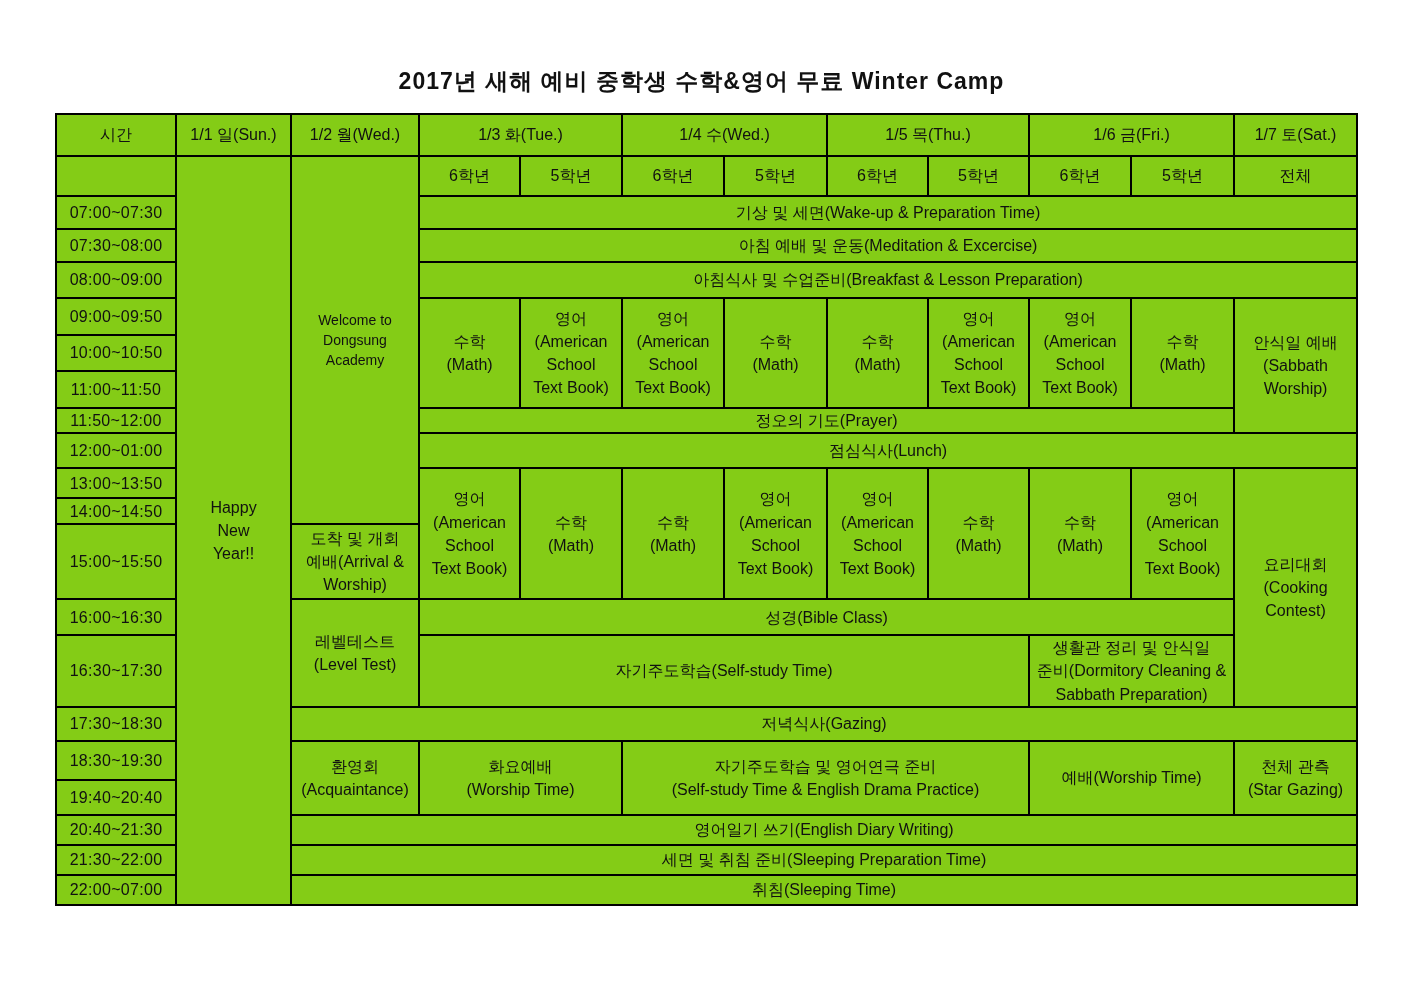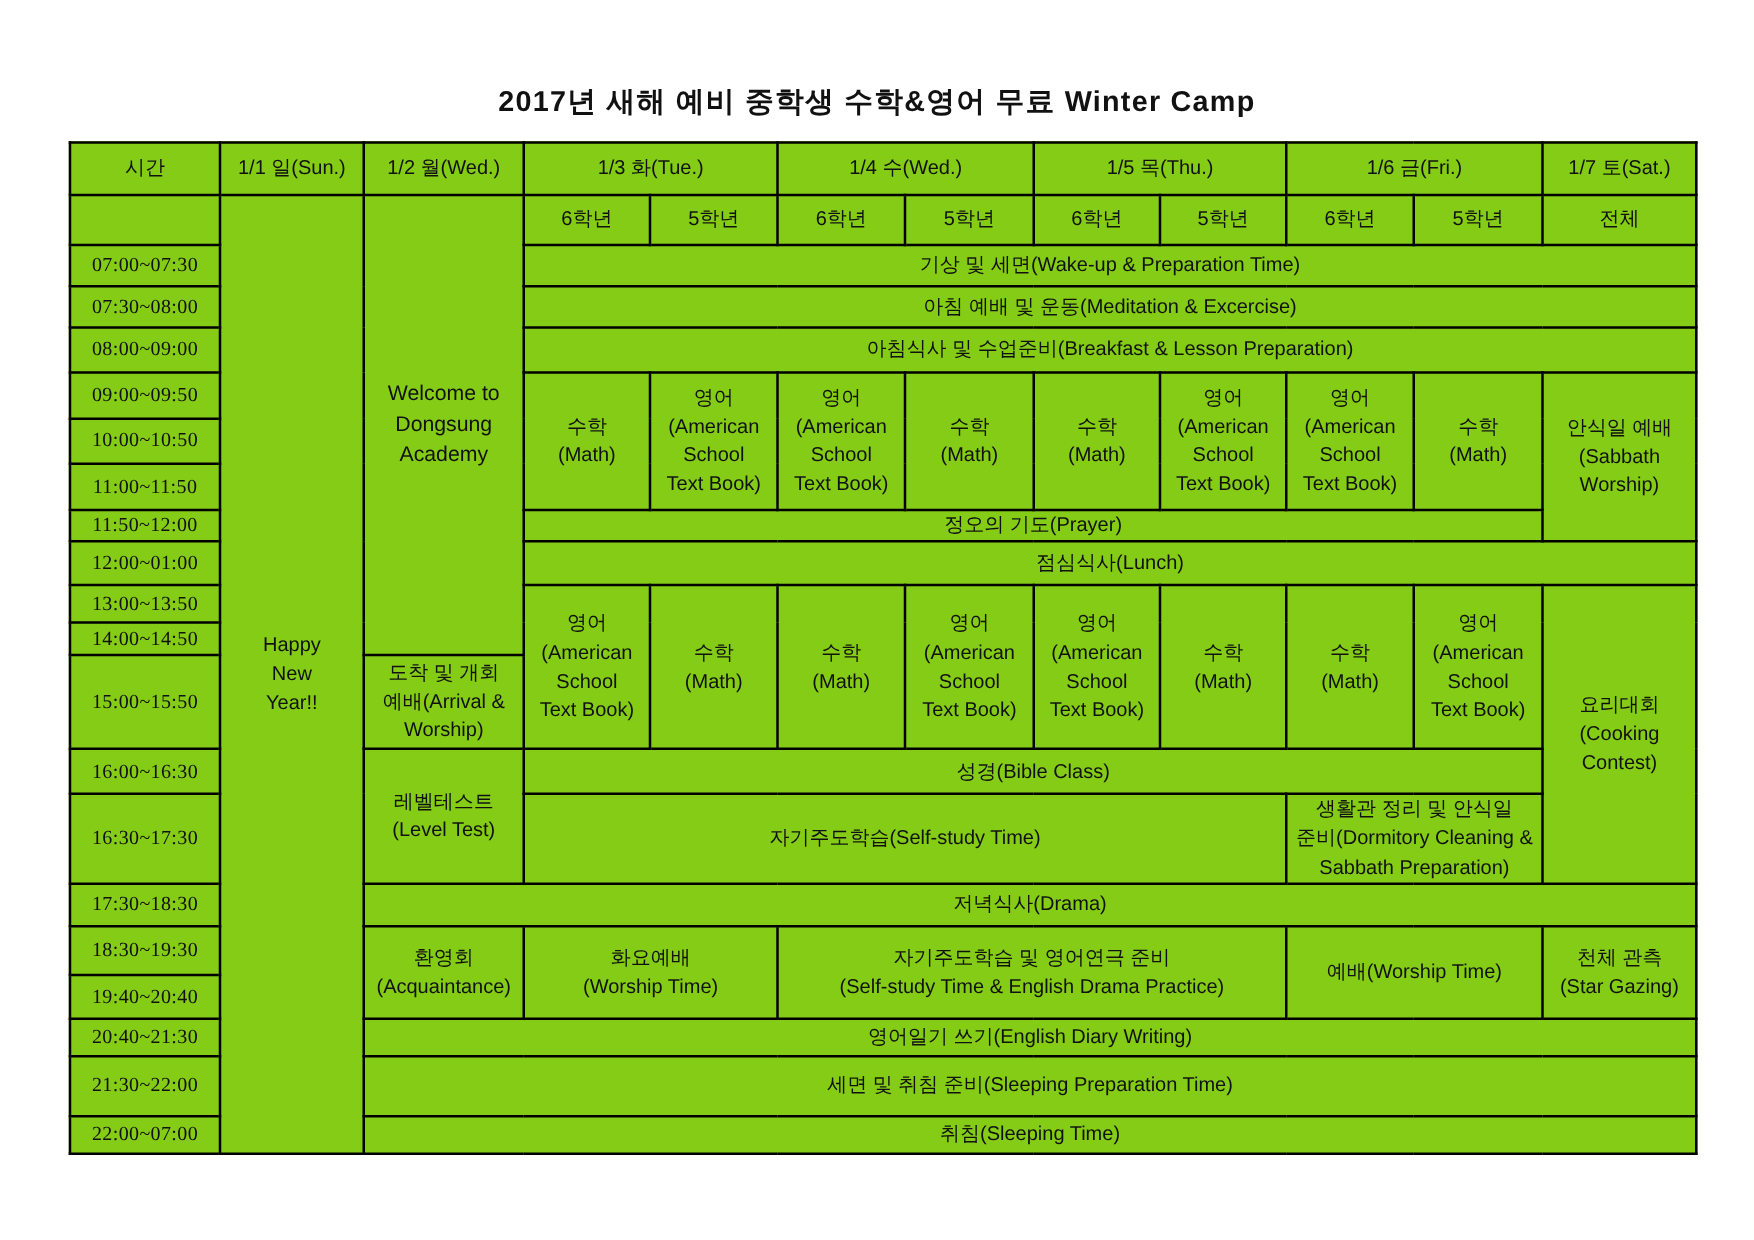--- a/index.html
+++ b/index.html
@@ -43,21 +43,21 @@
     vertical-align: middle;
     white-space: pre-line;
     font-size: 16px;
     line-height: 1.45;
     padding: 0 2px;
     overflow: hidden;
   }
   
   td.hd   { font-size: 17px; }
   td.gr   { font-size: 16px; }
-  td.time { font-size: 17px; letter-spacing: 0.3px; font-family: Liberation Serif, serif; }
+  td.time { font-size: 17px; letter-spacing: 0.3px; }
   
   td.airy { font-size: 18px; line-height: 2.3; }
   
   td.cls  { font-size: 15px; line-height: 1.7; }
   
   td.ml   { line-height: 1.9; }
   td.ml3  { line-height: 1.8; }
   
   td.xs   { font-size: 12.5px; line-height: 1.9; }
 </style>
@@ -94,21 +94,21 @@
       <td class="hd" colspan="2">1/5 목(Thu.)</td>
       <td class="hd" colspan="2">1/6 금(Fri.)</td>
       <td class="hd">1/7 토(Sat.)</td>
     </tr>
 
     <tr style="height:40px">
       <td></td>
       <td class="airy" rowspan="20">Happy
 New
 Year!!</td>
-      <td class="airy" rowspan="11" style="font-size:17px">Welcome to
+      <td class="airy" rowspan="11" style="font-size:14px">Welcome to
 Dongsung
 Academy</td>
       <td class="gr">6학년</td>
       <td class="gr">5학년</td>
       <td class="gr">6학년</td>
       <td class="gr">5학년</td>
       <td class="gr">6학년</td>
       <td class="gr">5학년</td>
       <td class="gr">6학년</td>
       <td class="gr">5학년</td>
@@ -231,21 +231,21 @@
     <tr style="height:66px">
       <td class="time">16:30~17:30</td>
       <td colspan="6">자기주도학습(Self-study Time)</td>
       <td class="xs" colspan="2">생활관 정리 및 안식일
 준비(Dormitory Cleaning &amp;
 Sabbath Preparation)</td>
     </tr>
 
     <tr style="height:34px">
       <td class="time">17:30~18:30</td>
-      <td colspan="10">저녁식사(Drama)</td>
+      <td colspan="10">저녁식사(Gazing)</td>
     </tr>
 
     <tr style="height:39px">
       <td class="time">18:30~19:30</td>
       <td class="ml" rowspan="2">환영회
 (Acquaintance)</td>
       <td class="ml" colspan="2" rowspan="2">화요예배
 (Worship Time)</td>
       <td class="ml" colspan="4" rowspan="2">자기주도학습 및 영어연극 준비
 (Self-study Time &amp; English Drama Practice)</td>
@@ -256,21 +256,21 @@
 
     <tr style="height:35px">
       <td class="time">19:40~20:40</td>
     </tr>
 
     <tr style="height:30px">
       <td class="time">20:40~21:30</td>
       <td colspan="10">영어일기 쓰기(English Diary Writing)</td>
     </tr>
 
-    <tr style="height:48px">
+    <tr style="height:30px">
       <td class="time">21:30~22:00</td>
       <td colspan="10">세면 및 취침 준비(Sleeping Preparation Time)</td>
     </tr>
 
     <tr style="height:30px">
       <td class="time">22:00~07:00</td>
       <td colspan="10">취침(Sleeping Time)</td>
     </tr>
 
   </tbody>

